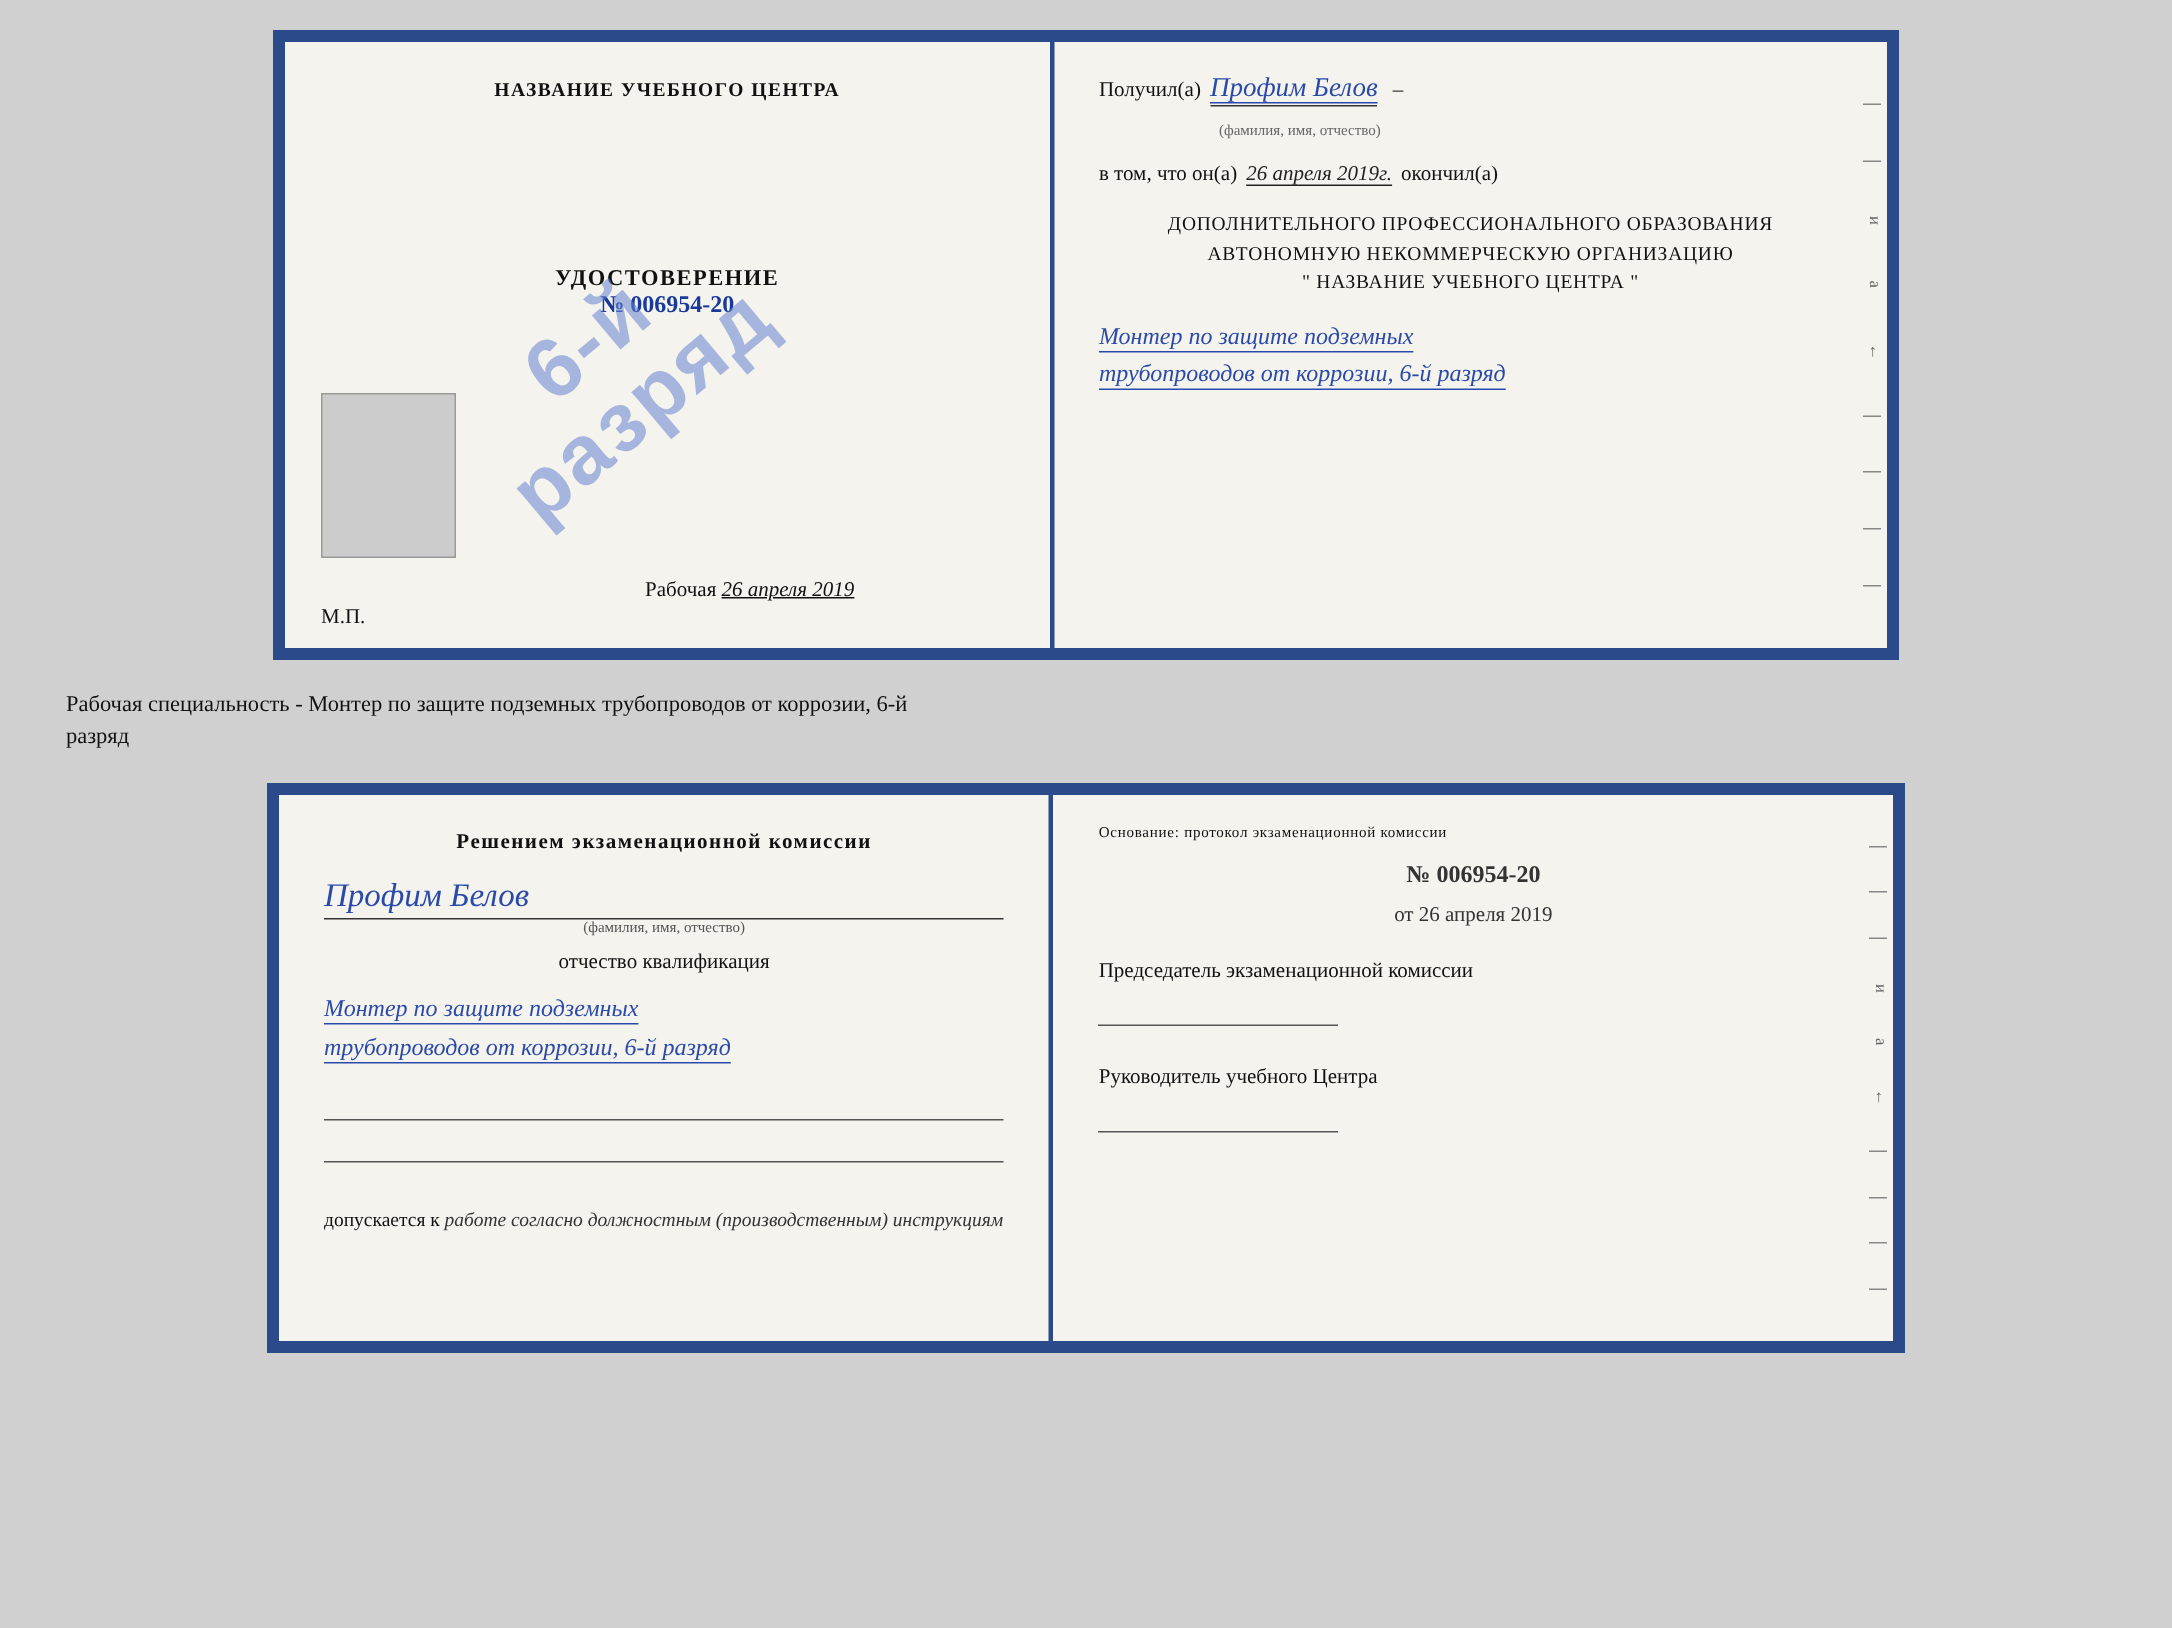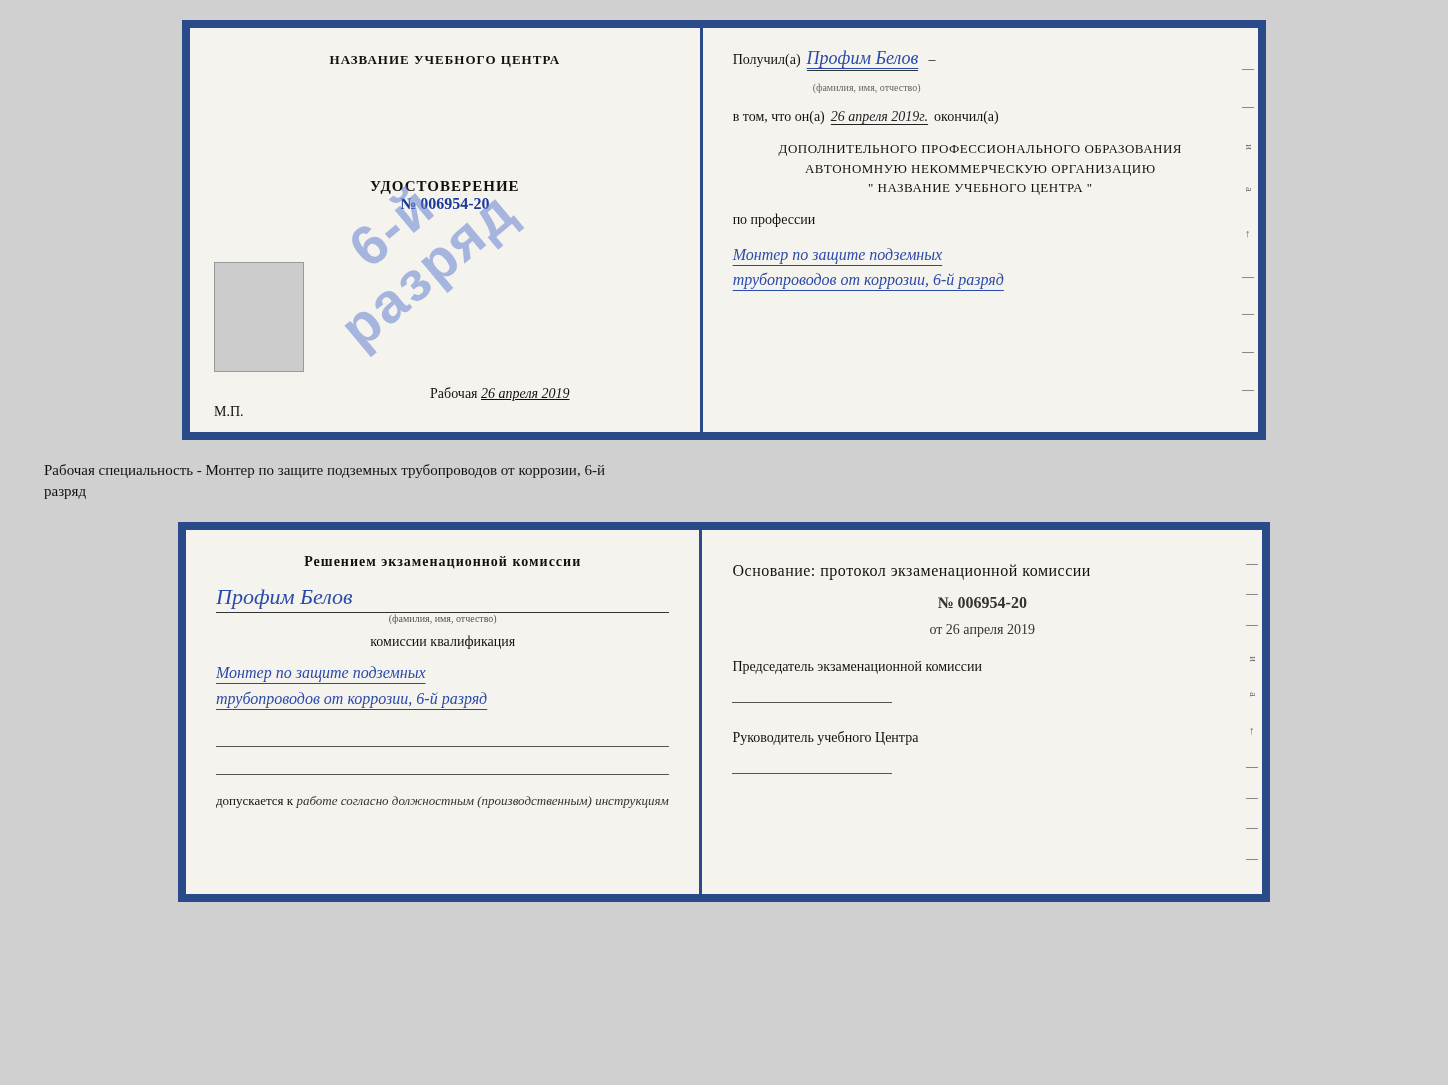--- a/index.html
+++ b/index.html
@@ -284,38 +284,37 @@
       color: #2a4aaa;
       font-size: 16px;
       line-height: 1.6;
       text-decoration: underline;
       text-underline-offset: 5px;
     }
 
     .allowed-text {
       font-size: 13px;
       color: #111;
-      margin-top: 8px;
+      margin-top: 20px;
     }
 
     .allowed-handwritten {
       font-family: 'Segoe Script', cursive;
       font-style: italic;
       color: #333;
       font-size: 13px;
     }
 
     
     .basis-heading {
-      font-size: 16px;
+      font-size: 10px;
       color: #111;
       letter-spacing: 0.5px;
       font-weight: normal;
       text-align: left;
-      margin-top: 12px;
     }
 
     .protocol-number {
       font-size: 16px;
       color: #333;
       text-align: center;
       font-weight: bold;
       margin-top: 4px;
     }
 
@@ -410,21 +409,20 @@
       <span class="date-handwritten">26 апреля 2019г.</span>
       <span>окончил(а)</span>
     </div>
 
     <div class="org-block">
       <div>ДОПОЛНИТЕЛЬНОГО ПРОФЕССИОНАЛЬНОГО ОБРАЗОВАНИЯ</div>
       <div>АВТОНОМНУЮ НЕКОММЕРЧЕСКУЮ ОРГАНИЗАЦИЮ</div>
       <div>"   НАЗВАНИЕ УЧЕБНОГО ЦЕНТРА   "</div>
     </div>
 
-    <div class="profession-label">по профессии</div>
     <div class="profession-handwritten">
       <div>Монтер по защите подземных</div>
       <div>трубопроводов от коррозии, 6-й разряд</div>
     </div>
 
     <div class="right-side-lines">
       <div class="side-line"></div>
       <div class="side-line"></div>
       <div style="font-size:11px; color:#666; writing-mode: vertical-rl; text-align:center;">и</div>
       <div style="font-size:11px; color:#666; writing-mode: vertical-rl;">а</div>
@@ -445,21 +443,21 @@
 <div class="document-bottom">
 
   <div class="doc-bottom-left">
     <div class="decision-heading">Решением экзаменационной комиссии</div>
 
     <div style="margin-top: 4px;">
       <div class="person-name-large">Профим Белов</div>
       <div class="hint-small">(фамилия, имя, отчество)</div>
     </div>
 
-    <div class="assigned-text">комиссии квалификация</div>
+    <div class="assigned-text">отчество квалификация</div>
 
     <div class="qualification-handwritten">
       <div>Монтер по защите подземных</div>
       <div>трубопроводов от коррозии, 6-й разряд</div>
     </div>
 
     <div class="blank-lines">
       <div class="blank-line"></div>
       <div class="blank-line"></div>
     </div>

